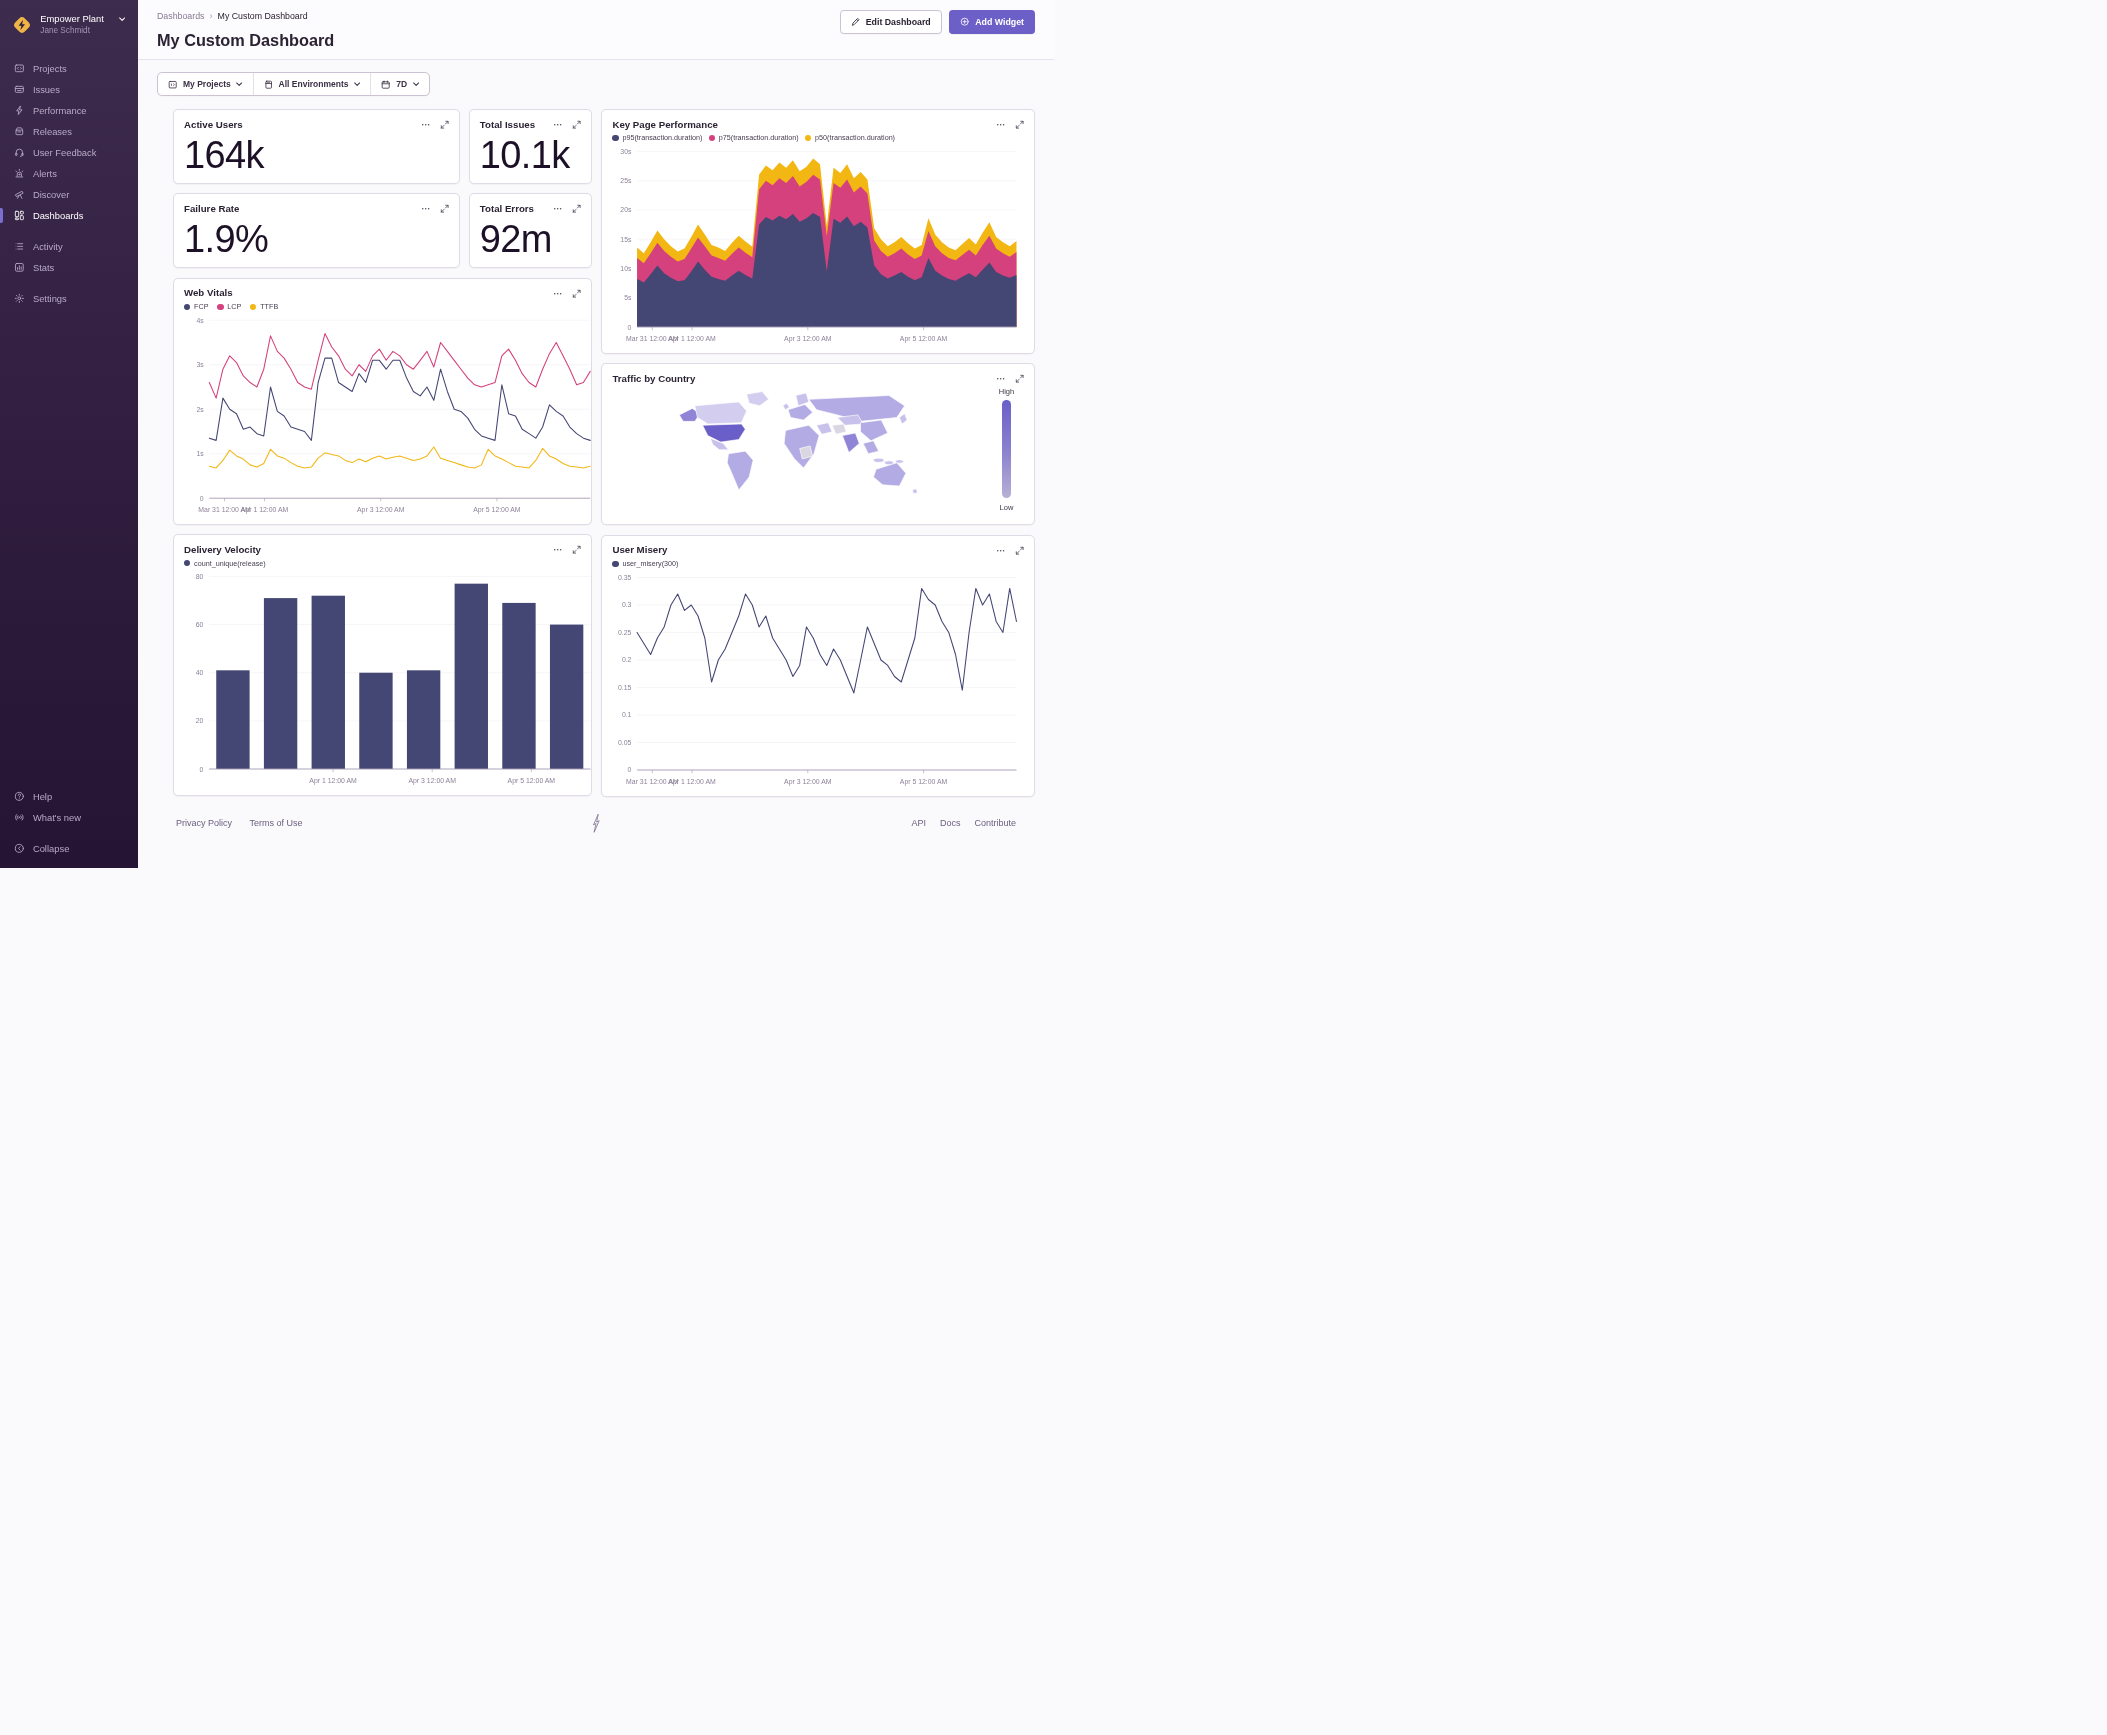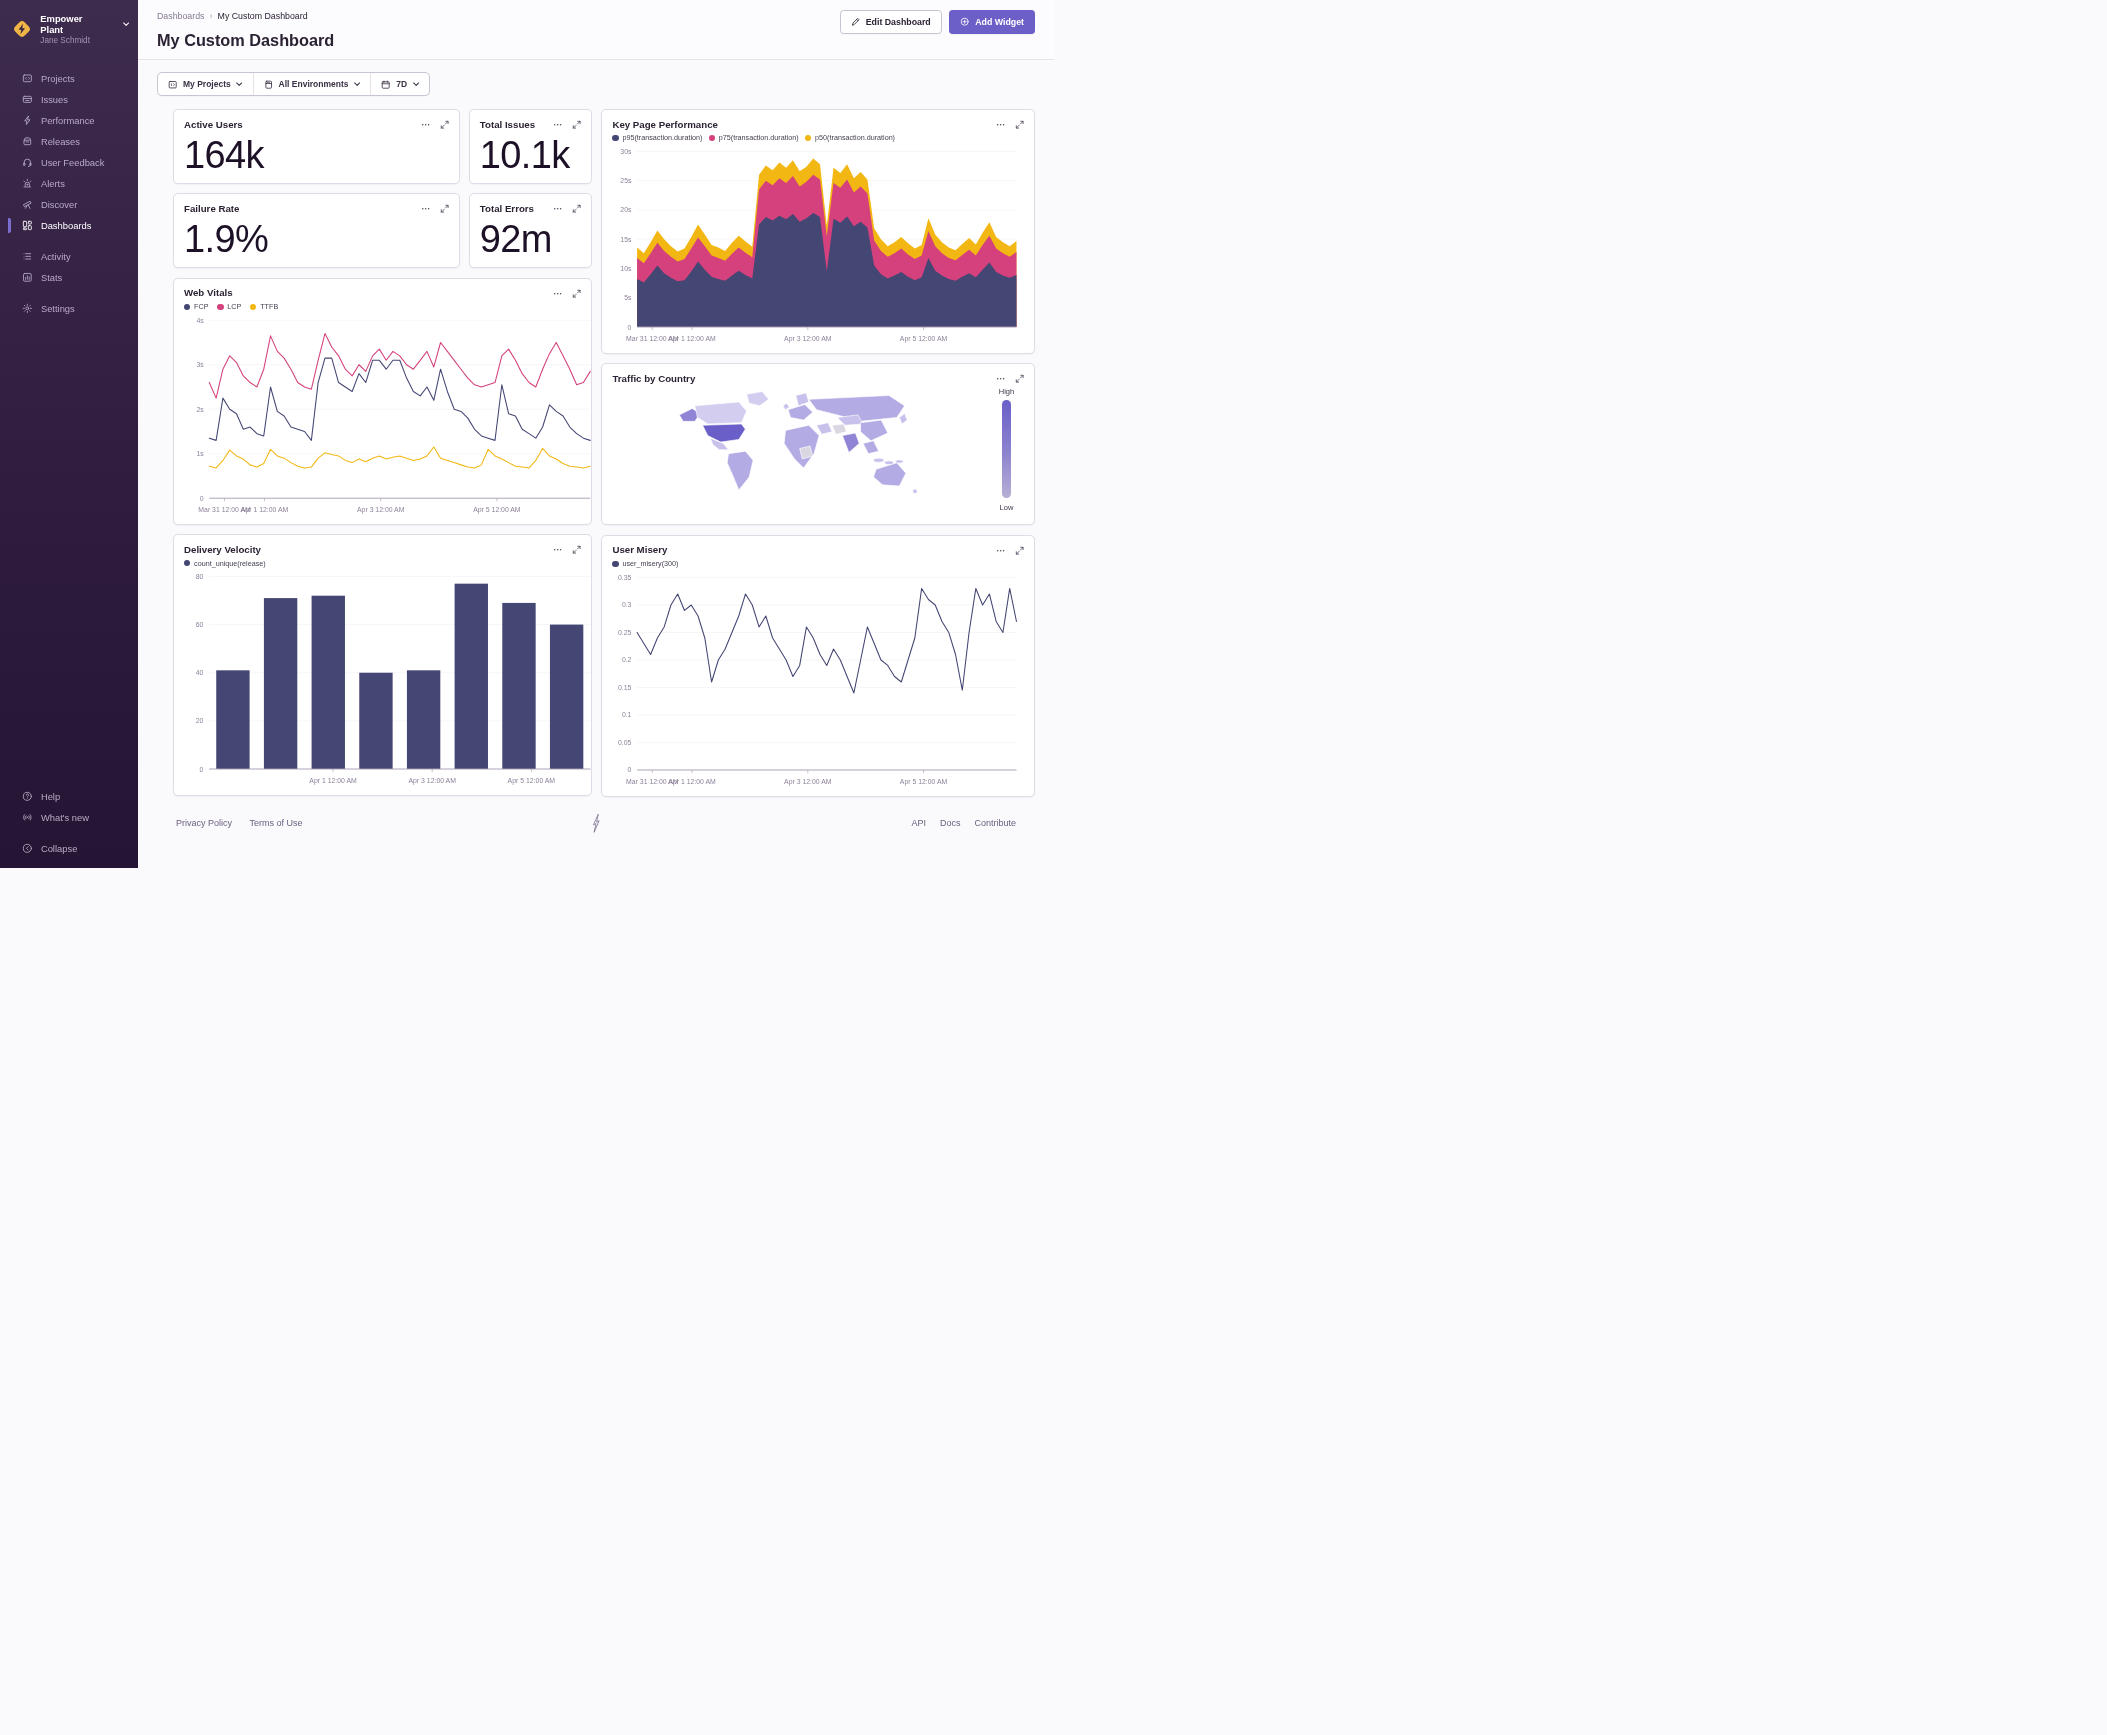--- a/index.html
+++ b/index.html
@@ -6,23 +6,23 @@
   html,body { background:#faf9fb; font-family:"Liberation Sans", sans-serif; }
   body { width:1054px; }
   .app { display:flex; min-height:868px; }
 
   
   .sidebar { width:138px; flex:0 0 138px; background:linear-gradient(180deg,#3e2c4f 0%,#321f41 45%,#251433 100%);
              color:#b9aac6; display:flex; flex-direction:column; padding:10px 0 8.8px; }
   .org { display:flex; gap:6.3px; padding:2.5px 8.8px 2.5px 10px; align-items:center; }
   .org-logo { width:24px; height:24px; flex:0 0 24px; }
   .org-meta { line-height:1.2; }
-  .org-name { color:#fff; font-weight:700; font-size:9.4px; display:flex; align-items:center; gap:15px;justify-content:space-between; }
+  .org-name { color:#fff; font-weight:400; font-size:9.4px; display:flex; align-items:center; gap:15px;justify-content:space-between; }
   .org-user { color:#a493b2; font-size:8.2px; margin-top:1.3px; }
-  .nav { margin-top:19px; display:flex; flex-direction:column;padding-left:8px; }
+  .nav { margin-top:19px; display:flex; flex-direction:column; }
   .nav-gap { height:10px; }
   .nav-item { position:relative; display:flex; align-items:center; gap:8.2px; padding:5px 8.8px 5px 14px;
               font-size:9.4px; color:#b9aac6; cursor:pointer; }
   .nav-item.active { color:#fff; }
   .nav-item.active::before { content:""; position:absolute; left:0; top:3.1px; bottom:3.1px; width:3.1px;
               background:#7a6fd0; border-radius:0 1.9px 1.9px 0; }
   .nicon { width:10.7px; height:10.7px; flex:0 0 10.7px; stroke:currentColor; fill:none;
            stroke-width:1.3; stroke-linecap:round; stroke-linejoin:round; }
   .sidebar-spacer { flex:1; }
 

